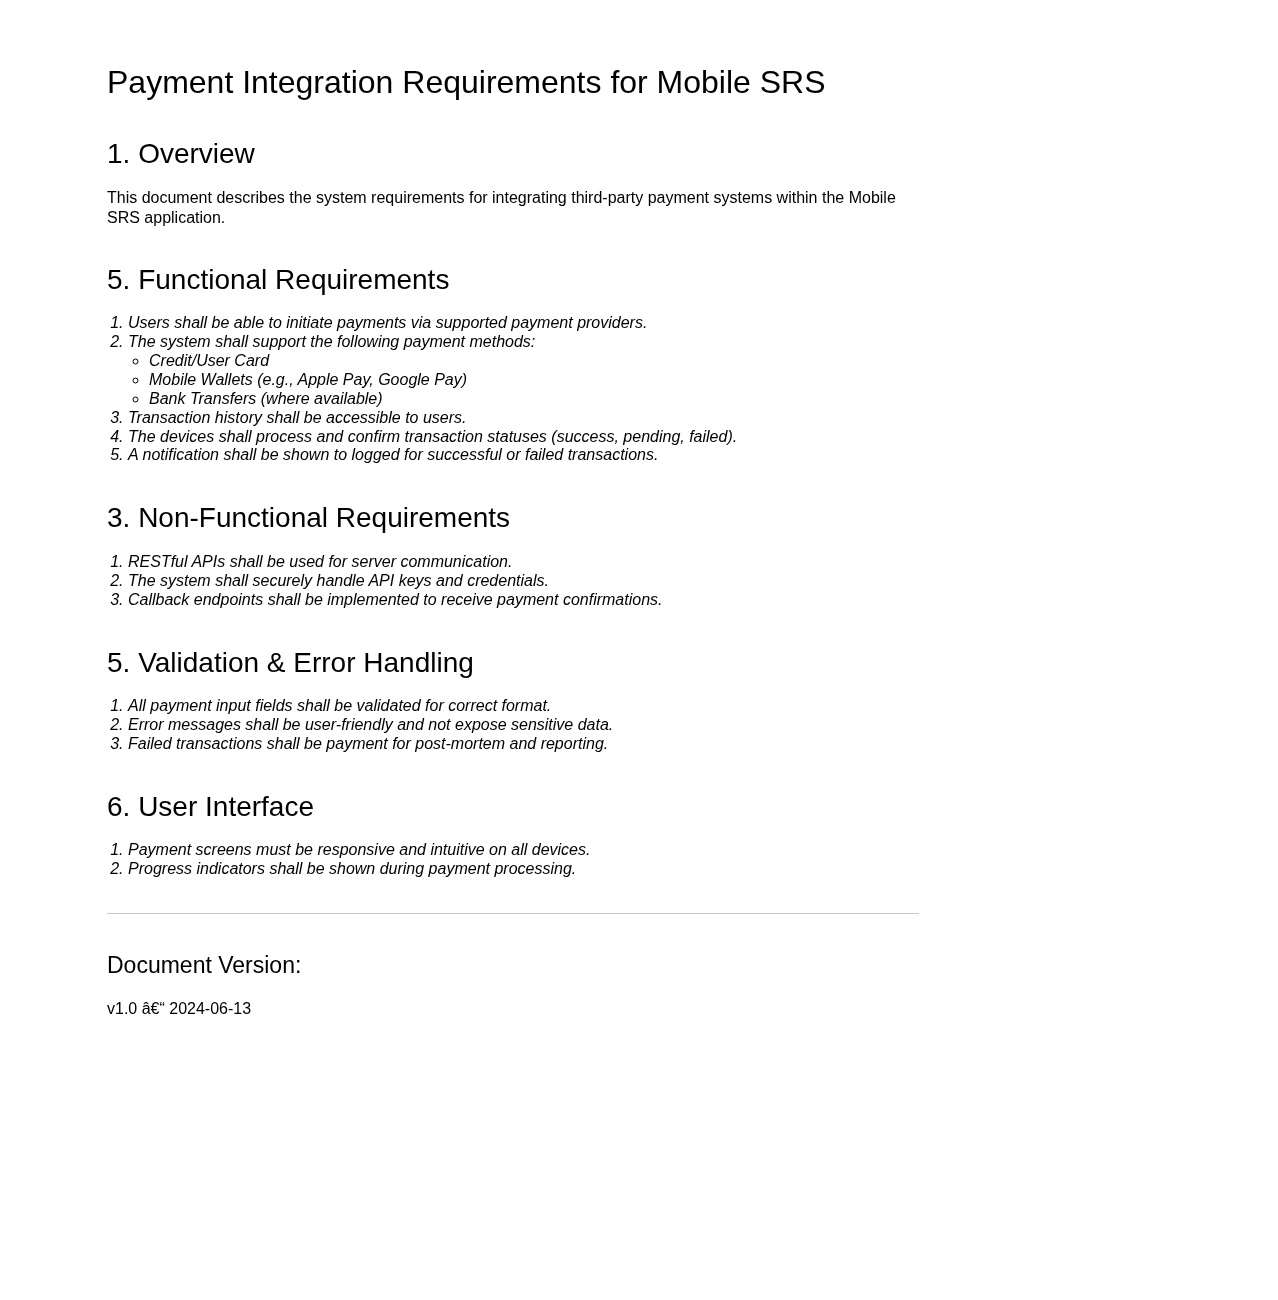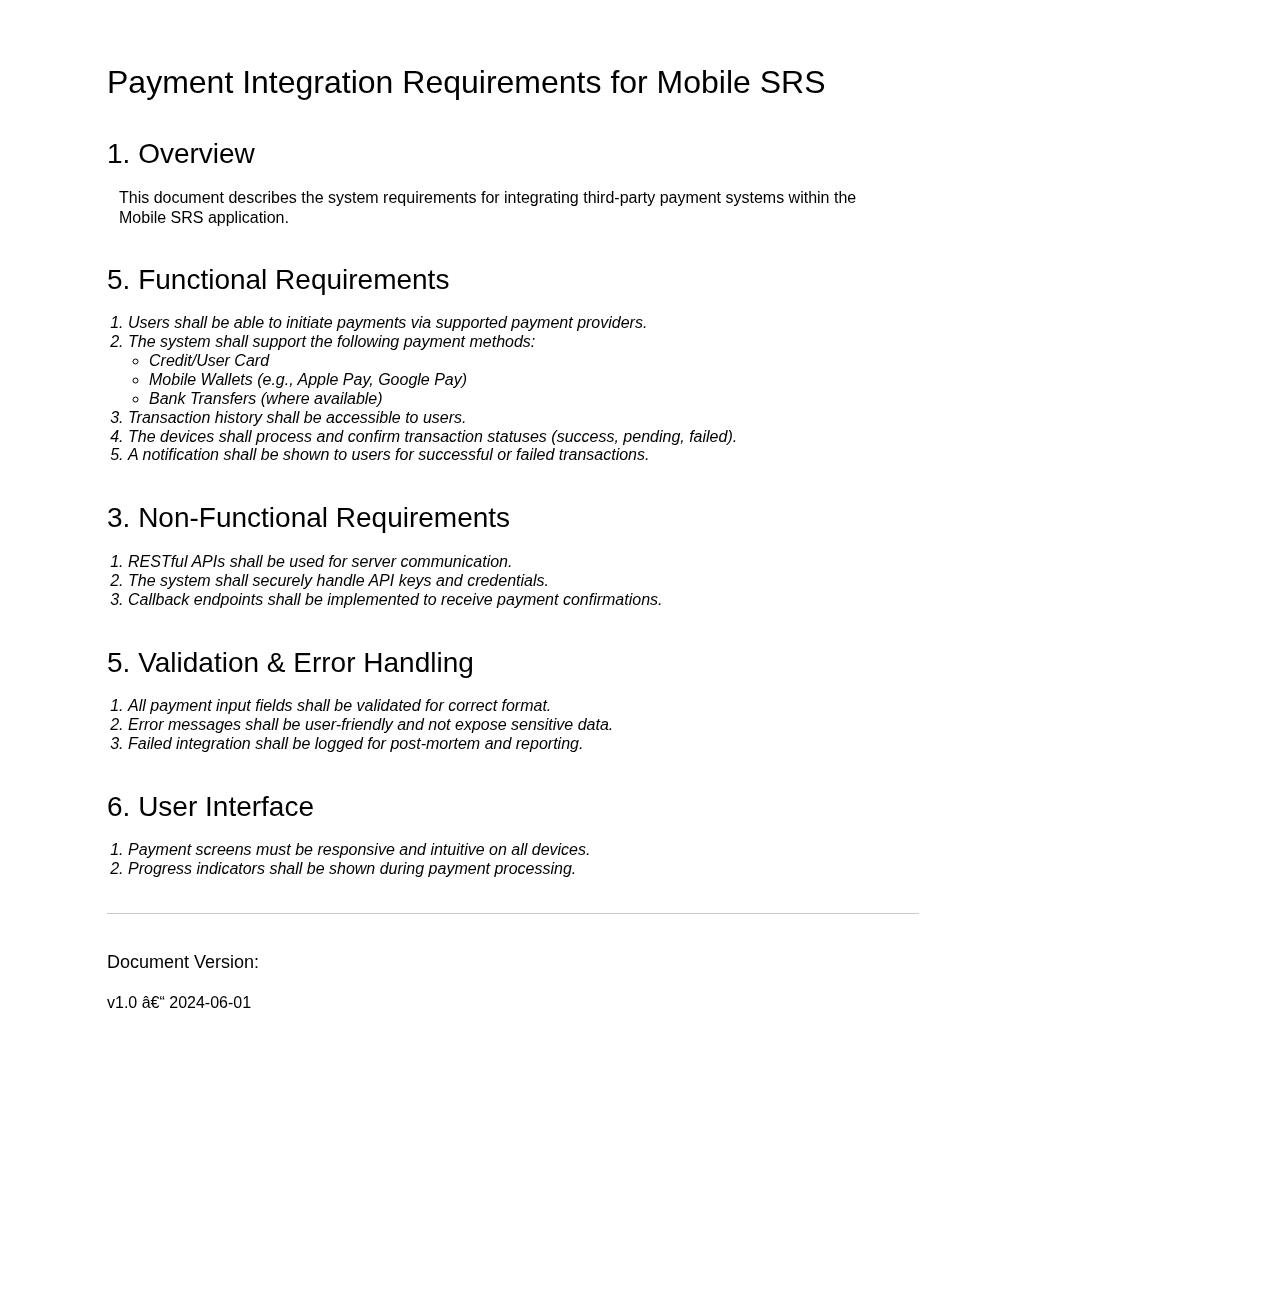--- a/index.html
+++ b/index.html
@@ -25,21 +25,21 @@
   }
   h2.sec-heading {
     font-size: 28px;
     font-weight: 400;
     line-height: 1.2;
     margin: 36px 0 18px 0;
   }
   p.body-text {
     font-size: 16px;
     line-height: 1.2;
-    margin: 16px 12px;
+    margin: 16px 0;
   }
   ol.req-list {
     margin: 14px 0 16px 0;
     padding-left: 21px;
     font-size: 16px;
     line-height: 1.18;
     list-style-type: decimal;
   }
   ol.req-list > li {
     margin: 0;
@@ -51,21 +51,21 @@
     margin: 0;
     padding-left: 21px;
     line-height: 1.18;
   }
   hr.divider {
     border: none;
     border-top: 1px solid #c9c9c9;
     margin: 34px 0 0 0;
   }
   .doc-version-label {
-    font-size: 18px;
+    font-size: 23px;
     line-height: 1.2;
     margin: 38px 0 0 0;
   }
   .doc-version-value {
     font-size: 16px;
     line-height: 1.2;
     margin: 19px 0 0 0;
   }
 </style>
 </head>
@@ -84,42 +84,42 @@
     <li>
       <span>The system shall support the following payment methods:</span>
       <ul class="sub-list">
         <li>Credit/User Card</li>
         <li>Mobile Wallets (e.g., Apple Pay, Google Pay)</li>
         <li>Bank Transfers (where available)</li>
       </ul>
     </li>
     <li>Transaction history shall be accessible to users.</li>
     <li>The devices shall process and confirm transaction statuses (success, pending, failed).</li>
-    <li>A notification shall be shown to users for successful or failed transactions.</li>
+    <li>A notification shall be shown to logged for successful or failed transactions.</li>
   </ol>
 
   <h2 class="sec-heading">3. Non-Functional Requirements</h2>
 
   <ol class="req-list">
     <li>RESTful APIs shall be used for server communication.</li>
     <li>The system shall securely handle API keys and credentials.</li>
     <li>Callback endpoints shall be implemented to receive payment confirmations.</li>
   </ol>
 
   <h2 class="sec-heading">5. Validation &amp; Error Handling</h2>
   <ol class="req-list">
     <li>All payment input fields shall be validated for correct format.</li>
     <li>Error messages shall be user-friendly and not expose sensitive data.</li>
-    <li>Failed integration shall be logged for post-mortem and reporting.</li>
+    <li>Failed transactions shall be payment for post-mortem and reporting.</li>
   </ol>
 
   <h2 class="sec-heading">6. User Interface</h2>
   <ol class="req-list">
     <li>Payment screens must be responsive and intuitive on all devices.</li>
     <li>Progress indicators shall be shown during payment processing.</li>
   </ol>
 
   <hr class="divider">
 
   <div class="doc-version-label">Document Version:</div>
-  <p class="doc-version-value">v1.0 â€“ 2024-06-01</p>
+  <p class="doc-version-value">v1.0 â€“ 2024-06-13</p>
 
 </div>
 
 </body></html>

